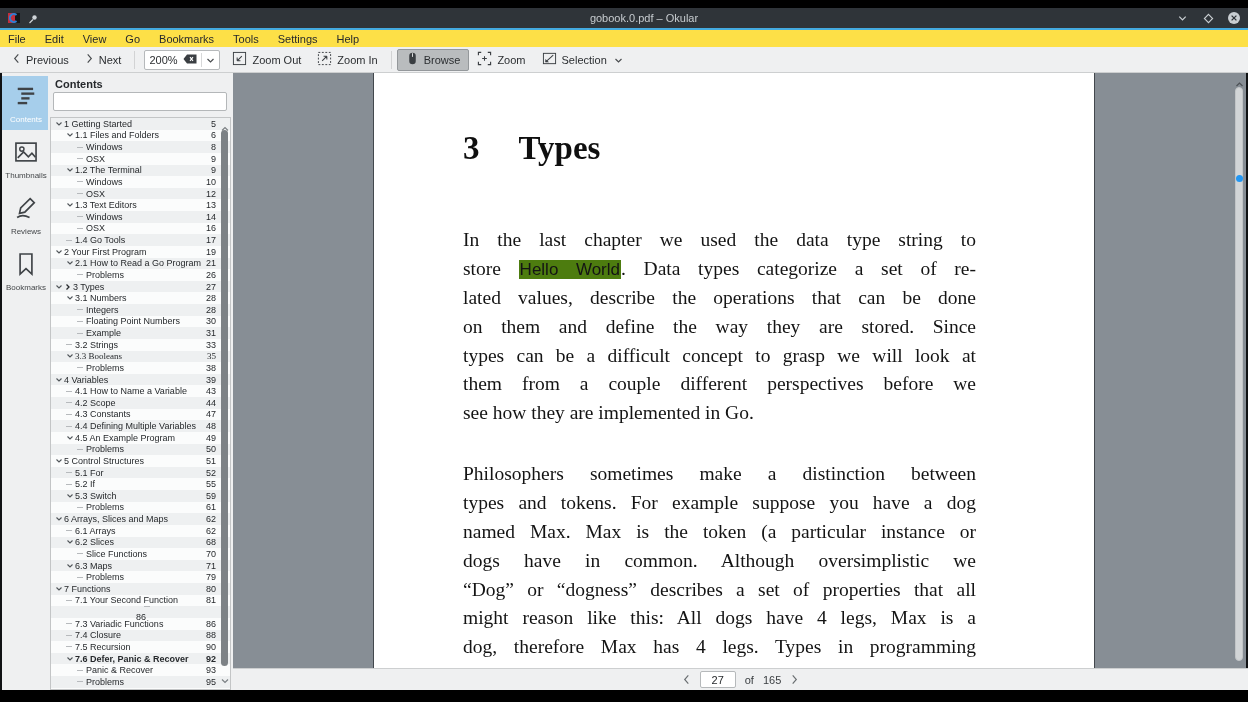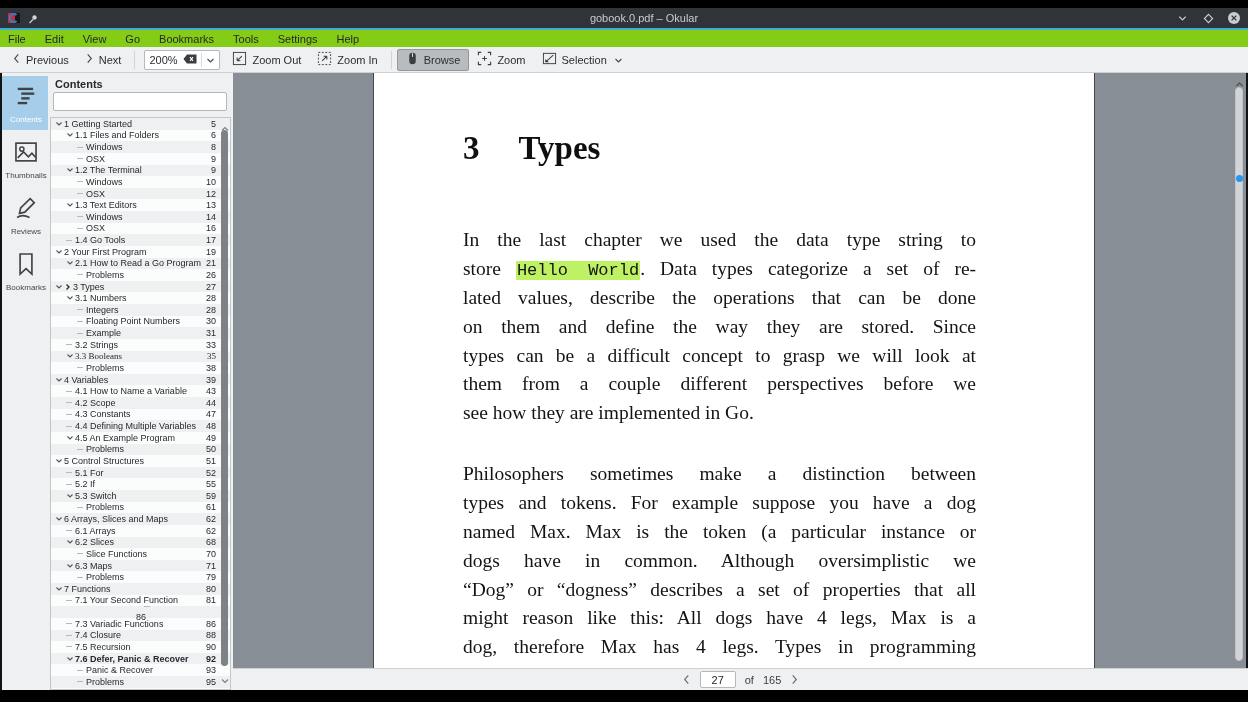--- a/index.html
+++ b/index.html
@@ -9,21 +9,21 @@
   
   .titlebar { position:absolute; left:0; top:8px; width:1248px; height:20px; background:#2f3439; display:flex; align-items:center; }
   .tb-icons { position:absolute; left:7px; top:3px; display:flex; gap:6px; align-items:center; }
   .tb-title { position:absolute; left:0; width:100%; text-align:center; font-size:11px; color:#c6cbcf;margin-left:20px; }
   .tb-controls { position:absolute; right:6px; top:2px; display:flex; gap:10px; align-items:center; }
   .tb-controls .wbtn { width:16px; height:16px; display:flex; align-items:center; justify-content:center; }
 
   .accentline { position:absolute; left:0; top:28px; width:1248px; height:2px; background:#44aadf; }
 
   
-  .menubar { position:absolute; left:0; top:30px; width:1248px; height:17px; background:#84cc16; display:flex; align-items:center; padding-left:8px; }
+  .menubar { position:absolute; left:0; top:30px; width:1248px; height:17px; background:#fde047; display:flex; align-items:center; padding-left:8px; }
   .menu-item { font-size:11px; color:#26292c; padding:0 11px 0 0; margin-right:8px; cursor:default; }
 
   
   .toolbar { position:absolute; left:0; top:47px; width:1248px; height:26px; background:#eff0f1; border-bottom:1px solid #cdcfd0; display:flex; align-items:center; padding-left:4px; font-size:11px; color:#2b2e31; }
   .tbtn { display:flex; align-items:center; gap:5px; height:22px; padding:0 8px; border-radius:2px; }
   .tbtn.active { background:#b9bcbe; border:1px solid #94989b; }
   .tsep { width:1px; height:18px; background:#d2d3d4; margin:0 5px; }
   .combo { display:flex; align-items:center; background:#fff; border:1px solid #b6b9bb; border-radius:2px; height:20px; padding:0 4px; margin:0 4px; gap:4px; }
   .combo .cval { min-width:30px; }
   .combo .cdiv { width:1px; height:14px; background:#d7d8d9; }
@@ -55,21 +55,21 @@
 
   
   .docview { position:absolute; left:233px; top:73px; width:1015px; height:595px; background:#878e95; overflow:hidden; border-right:2px solid #101214; }
   .page { position:absolute; left:140px; top:0; width:722px; height:595px; background:#fff; border-left:1px solid #43484d; border-right:1px solid #43484d; }
   .doc-text { position:absolute; left:89px; top:0; width:513px; font-family:"Liberation Serif", serif; color:#141414; }
   .doc-heading { position:absolute; top:57px; left:0; display:flex; font-weight:bold; font-size:33px; color:#0f0f0f; }
   .doc-heading .hnum { margin-right:39px; }
   .para { position:absolute; left:0; width:513px; }
   .line { display:block; height:28.9px; font-size:19.5px; line-height:28.9px; text-align:justify; text-align-last:justify; white-space:normal; }
   .line.flush { text-align-last:left; }
-  .code { font-family:Liberation Mono, monospace; font-size:17px; background:#bef264; padding:0 1px; }
+  .code { font-family:Liberation Sans, sans-serif; font-size:17px; background:#4d7c0f; padding:0 1px; }
 
   .doc-scroll { position:absolute; right:1px; top:0; width:12px; height:595px; }
   .doc-scroll .arr { position:absolute; top:1px; left:1px; width:10px; text-align:center; }
   .doc-thumb { position:absolute; left:2px; top:14px; width:8px; height:574px; background:#d2d5d7; border:1px solid #c2c5c7; border-radius:5px; }
   .scroll-dot { position:absolute; left:3px; top:102px; width:7px; height:7px; border-radius:50%; background:#2196f3; }
 
   
   .pagebar { position:absolute; left:233px; top:668px; width:1015px; height:22px; background:#eff0f1; border-top:1px solid #cdcfd0; display:flex; align-items:center; justify-content:center; gap:9px; font-size:11px; color:#3a3e41; }
   .page-input { width:36px; height:17px; background:#fff; border:1px solid #b6b9bb; border-radius:2px; text-align:center; font-size:11px; color:#26292c; }
   .pb-chev { display:flex; align-items:center; }

